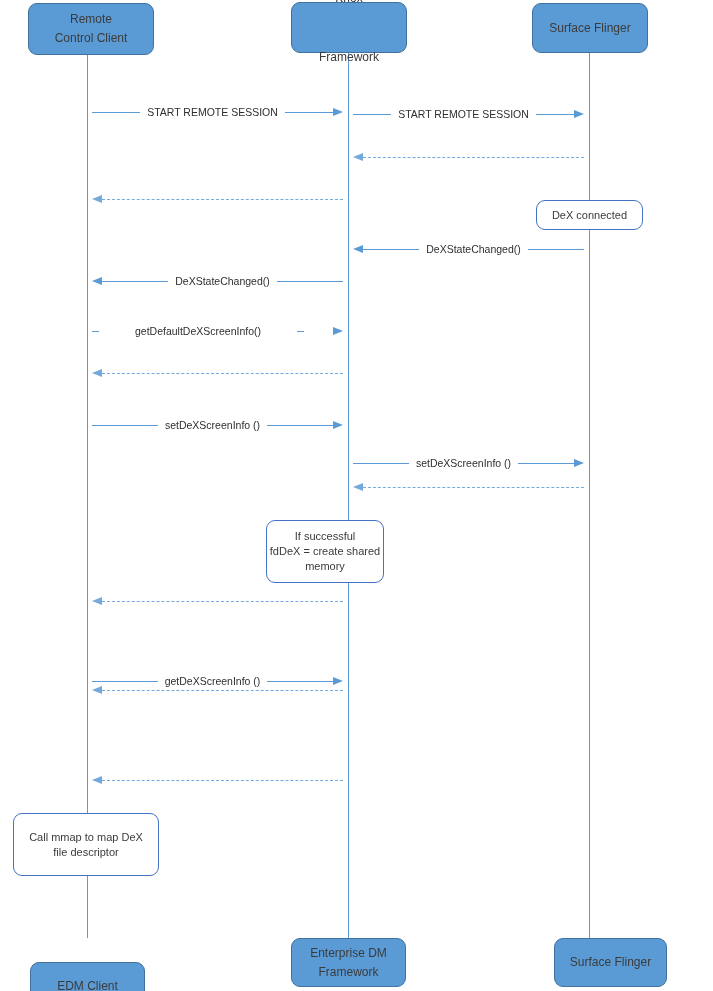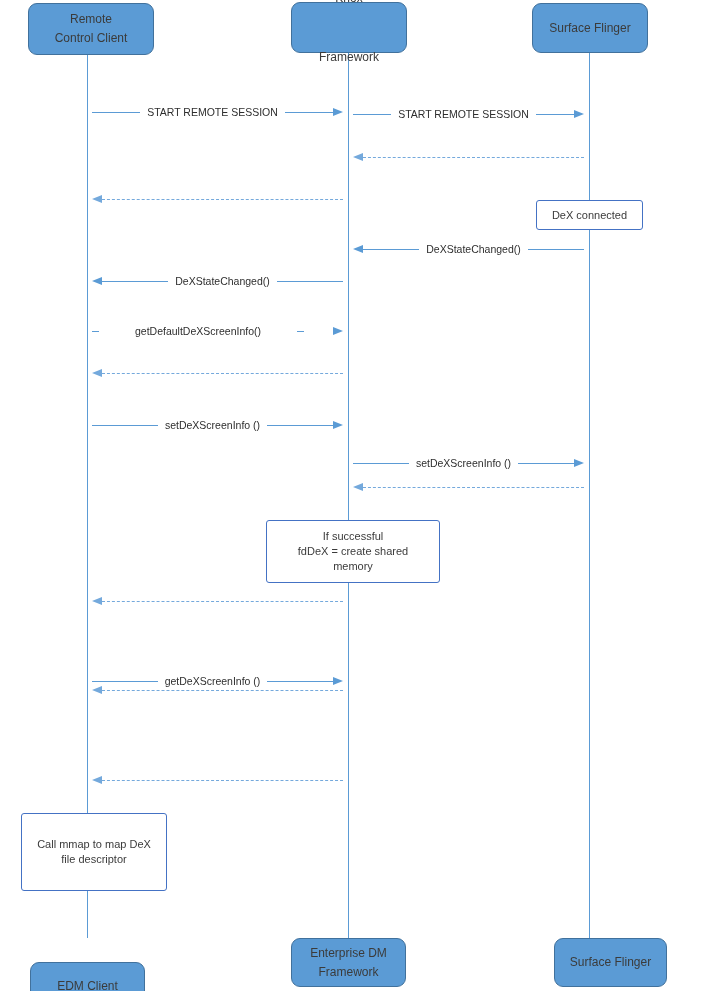--- a/index.html
+++ b/index.html
@@ -9,21 +9,21 @@
   }
   .lifeline { position:absolute; width:0; border-left:1px solid #5B9BD5; z-index:1; }
   .actor {
     position:absolute; box-sizing:border-box; background:#5B9BD5;
     border:1.5px solid #41719C; border-radius:9px; z-index:3;
     display:flex; flex-direction:column; align-items:center; justify-content:center;
     color:#3B3B3B; font-size:12px; line-height:1.55; text-align:center;
   }
   .note {
     position:absolute; box-sizing:border-box; background:#ffffff;
-    border:1.5px solid #4472C4; border-radius:3px; z-index:3;
+    border:1.5px solid #4472C4; border-radius:9px; z-index:3;
     display:flex; flex-direction:column; align-items:center; justify-content:center;
     color:#3B3B3B; font-size:11px; line-height:1.35; text-align:center;
   }
   .msg { position:absolute; height:16px; display:flex; align-items:center; z-index:2; }
   .seg { flex:1; height:0; }
   .seg.solid  { border-top:1.5px solid #5B9BD5; }
   .seg.dashed { border-top:1px dashed #74A9DC; }
   .lbl {
     position:relative; padding:0 7px; font-size:10.5px; color:#2E2E2E;
     white-space:nowrap; line-height:16px;
@@ -58,26 +58,26 @@
     <div class="actor" style="left: 291px; top: 938px; width: 115px; height: 49px;">
       <div>Enterprise DM</div>
       <div>Framework</div>
     </div>
     <div class="actor" style="left: 554px; top: 938px; width: 113px; height: 49px;">
       <div>Surface Flinger</div>
     </div>
     <div class="note" style="left: 536px; top: 200px; width: 107px; height: 30px;">
       <div>DeX connected</div>
     </div>
-    <div class="note" style="left: 266px; top: 520px; width: 174px; height: 63px;">
+    <div class="note" style="left: 266px; top: 520px; width: 118px; height: 63px;">
       <div>If successful</div>
       <div>fdDeX = create shared</div>
       <div>memory</div>
     </div>
-    <div class="note" style="left: 13px; top: 813px; width: 146px; height: 78px; margin-left: 8px;">
+    <div class="note" style="left: 13px; top: 813px; width: 146px; height: 63px;">
       <div>Call mmap to map DeX</div>
       <div>file descriptor</div>
     </div>
     <div class="msg" style="left: 92px; top: 104px; width: 251px;">
       <div class="seg solid"></div>
       <span class="lbl">START REMOTE SESSION</span>
       <div class="seg solid"></div>
       <div class="arr right"></div>
     </div>
     <div class="msg" style="left: 353px; top: 106px; width: 231px;">

